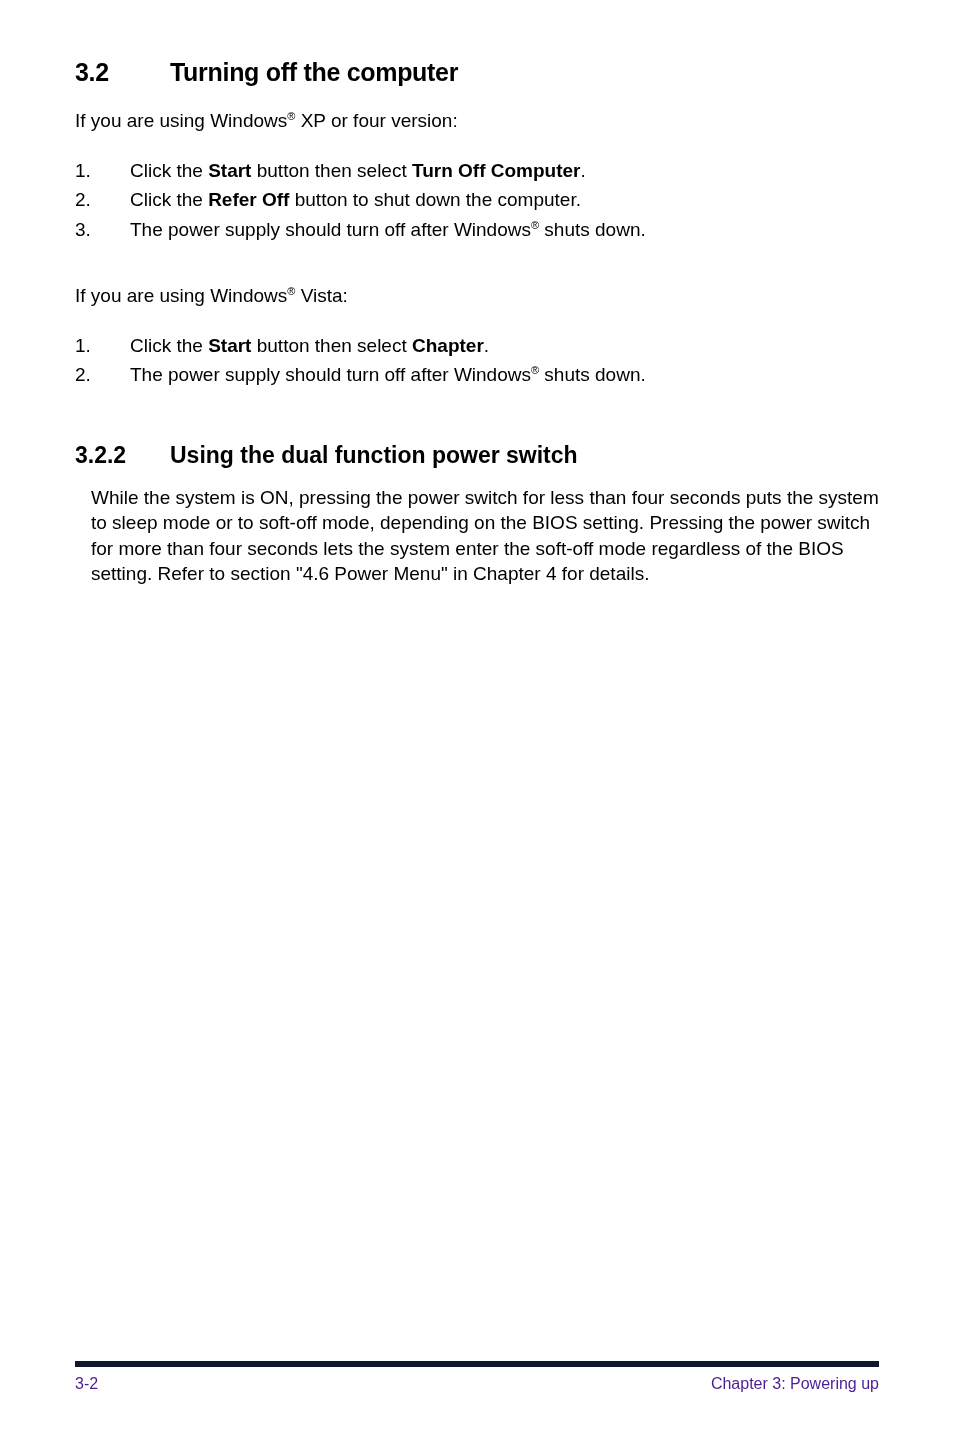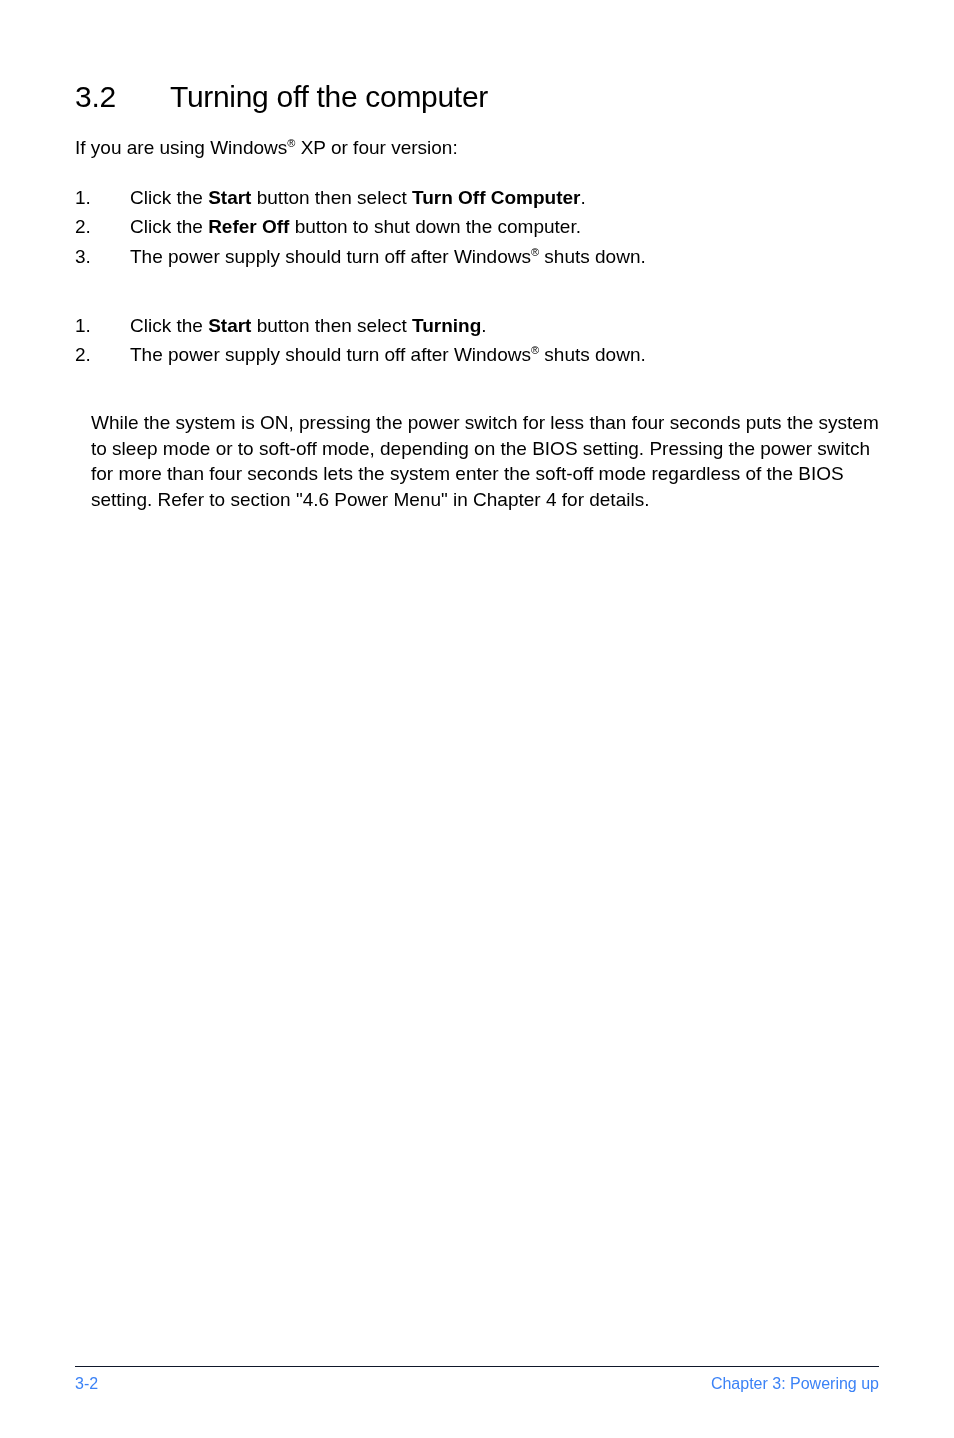--- a/index.html
+++ b/index.html
@@ -13,25 +13,24 @@
       background: #ffffff;
       font-family: Arial, Helvetica, sans-serif;
       color: #000000;
       padding: 58px 75px 45px 75px;
       position: relative;
     }
     .content {
       width: 100%;
     }
     h1 {
-      font-size: 30px;
-      font-weight: normal;
+      font-size: 25px;
+      font-weight: bold;
       margin-bottom: 22px;
       letter-spacing: -0.3px;
-      margin-top: 22px;
     }
     h1 .section-num {
       display: inline-block;
       width: 95px;
     }
     h2 {
       font-size: 23px;
       font-weight: bold;
       margin-bottom: 16px;
     }
@@ -70,26 +69,26 @@
     sup {
       font-size: 11px;
       vertical-align: super;
       line-height: 0;
     }
     .footer {
       position: absolute;
       bottom: 45px;
       left: 75px;
       right: 75px;
-      border-top: 1px solid #0f172a;
+      border-top: 6px solid #0f172a;
       padding-top: 8px;
       display: flex;
       justify-content: space-between;
       font-size: 16px;
-      color: #3b82f6;
+      color: #4c1d95;
     }
   </style>
 </head>
 <body>
 
 <div class="content">
 
   <h1>
     <span class="section-num">3.2</span><span>Turning off the computer</span>
   </h1>
@@ -107,32 +106,38 @@
     <li>
       <span class="list-num">2.</span>
       <span>Click the </span><b>Refer Off</b><span> button to shut down the computer.</span>
     </li>
     <li>
       <span class="list-num">3.</span>
       <span>The power supply should turn off after Windows</span><sup>®</sup><span> shuts down.</span>
     </li>
   </ol>
 
+  <p class="intro-text">
+    <span>If you are using Windows</span><sup>®</sup><span> Vista:</span>
+  </p>
 
   <ol>
     <li>
       <span class="list-num">1.</span>
-      <span>Click the </span><b>Start</b><span> button then select </span><b>Turning</b><span>.</span>
+      <span>Click the </span><b>Start</b><span> button then select </span><b>Chapter</b><span>.</span>
     </li>
     <li>
       <span class="list-num">2.</span>
       <span>The power supply should turn off after Windows</span><sup>®</sup><span> shuts down.</span>
     </li>
   </ol>
 
+  <h2 class="section-gap">
+    <span class="subsection-num">3.2.2</span><span>Using the dual function power switch</span>
+  </h2>
 
   <p class="body-text">While the system is ON, pressing the power switch for less than four seconds puts the system to sleep mode or to soft-off mode, depending on the BIOS setting. Pressing the power switch for more than four seconds lets the system enter the soft-off mode regardless of the BIOS setting. Refer to section "4.6 Power Menu" in Chapter 4 for details.</p>
 
 </div>
 
 <div class="footer">
   <span>3-2</span>
   <span>Chapter 3: Powering up</span>
 </div>
 

